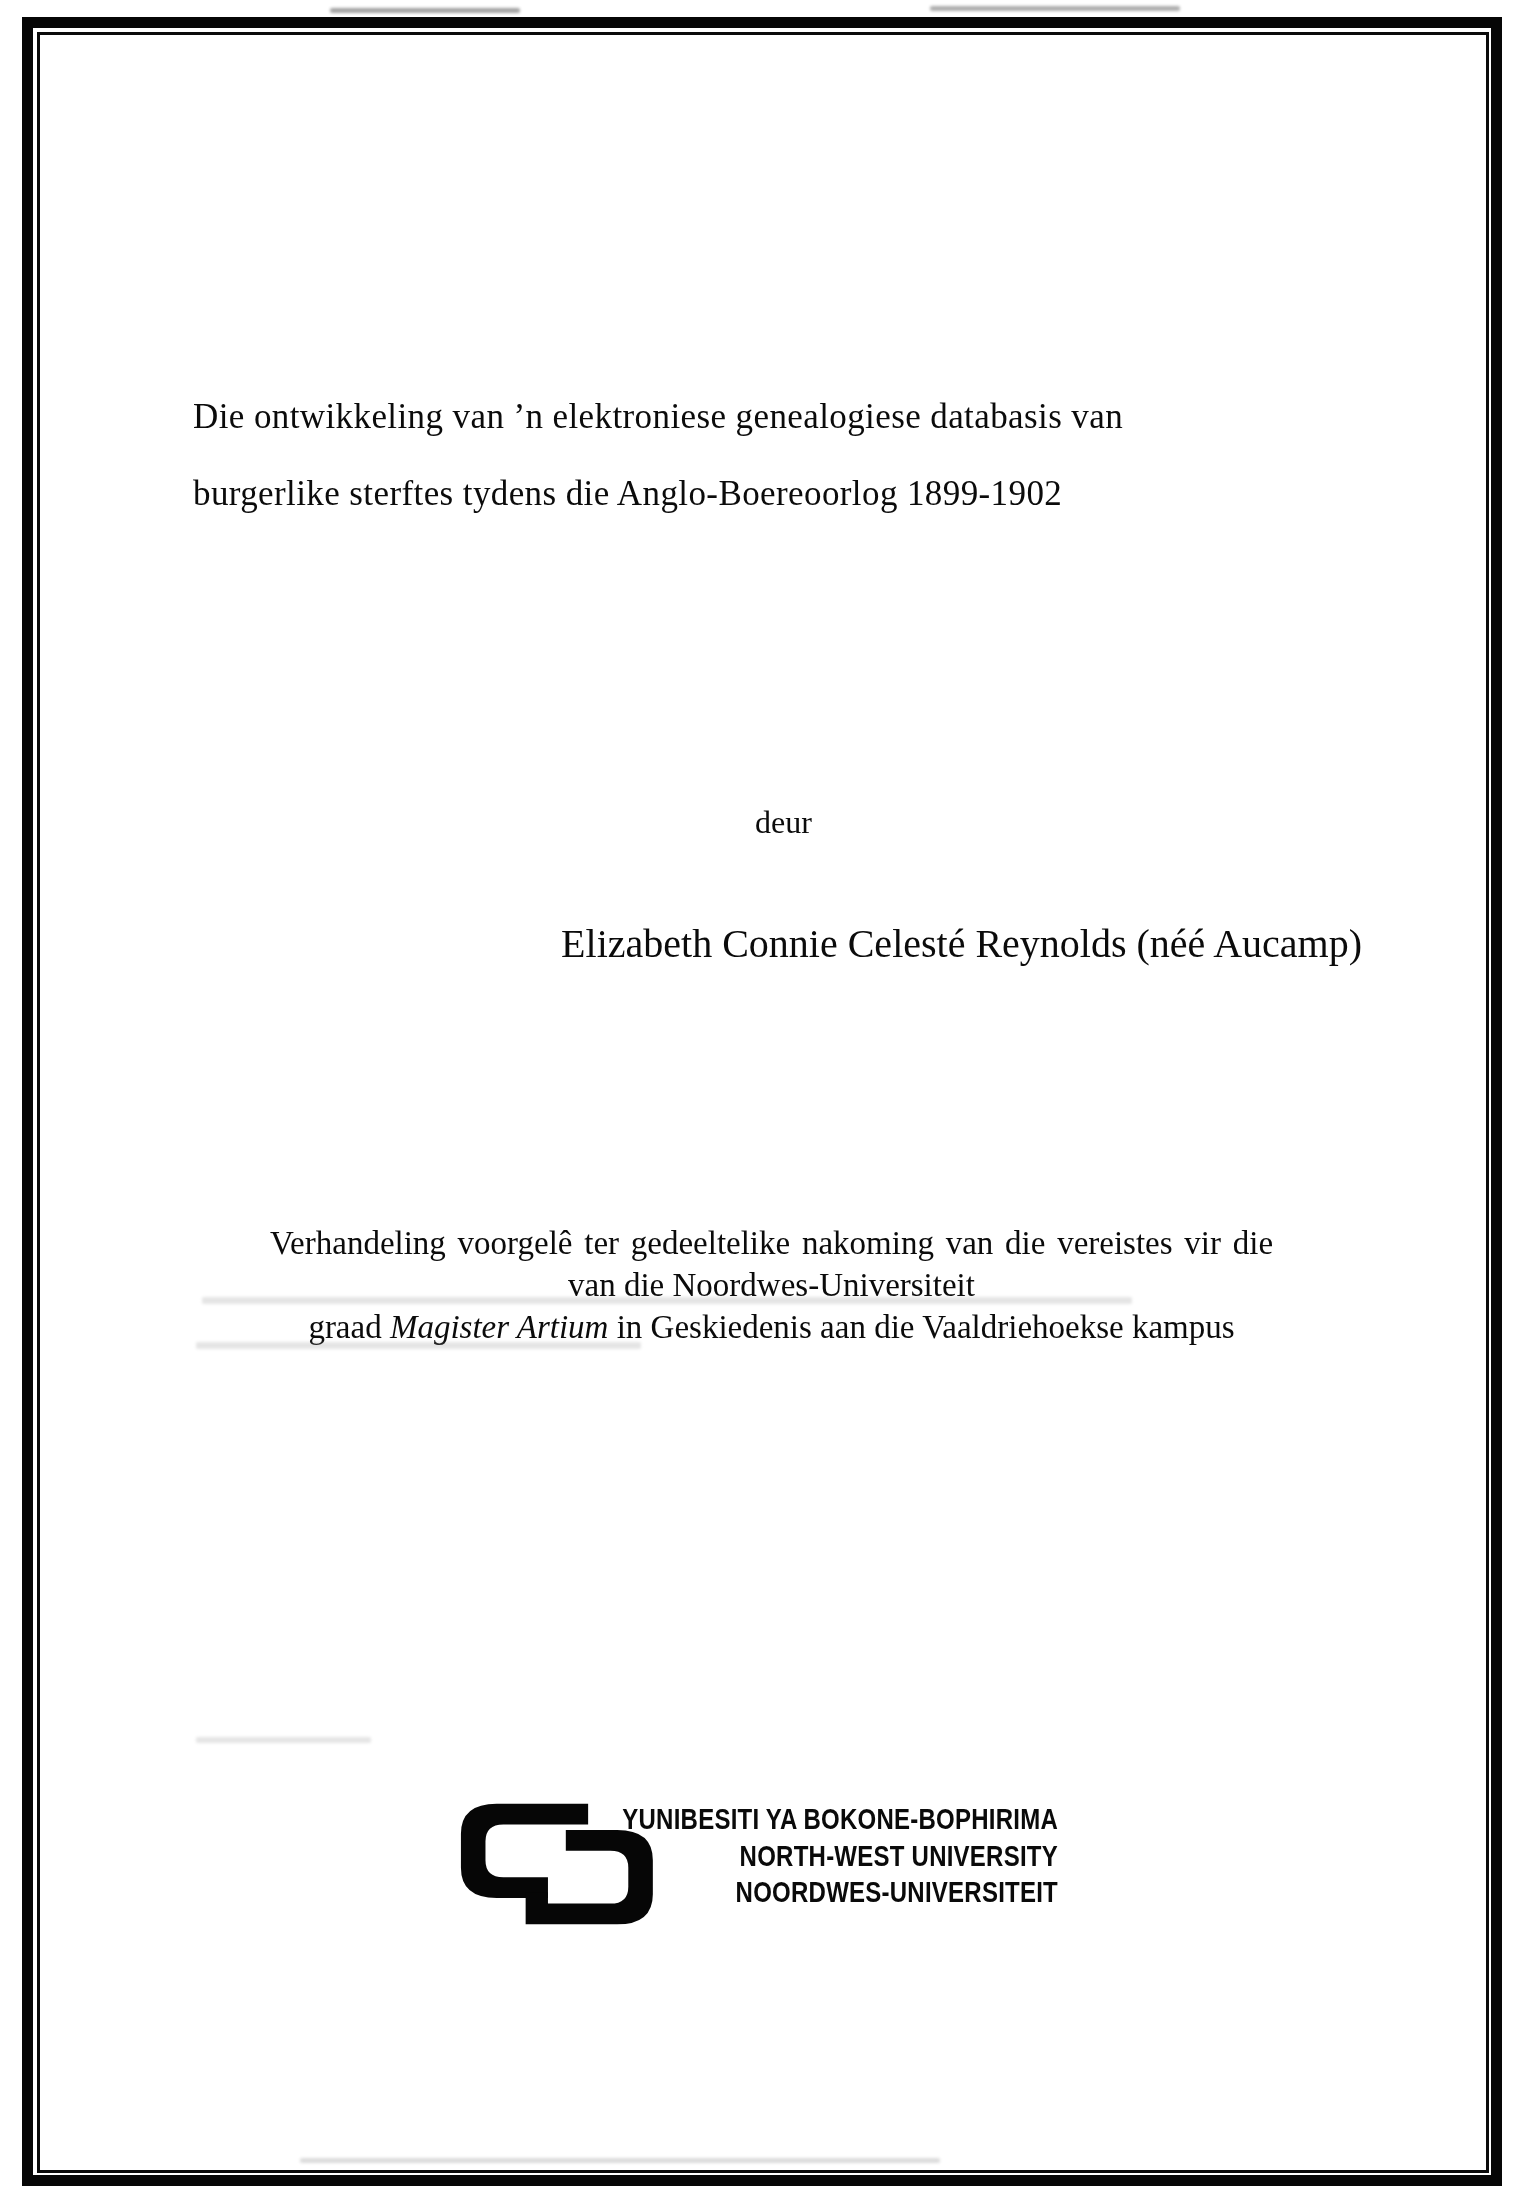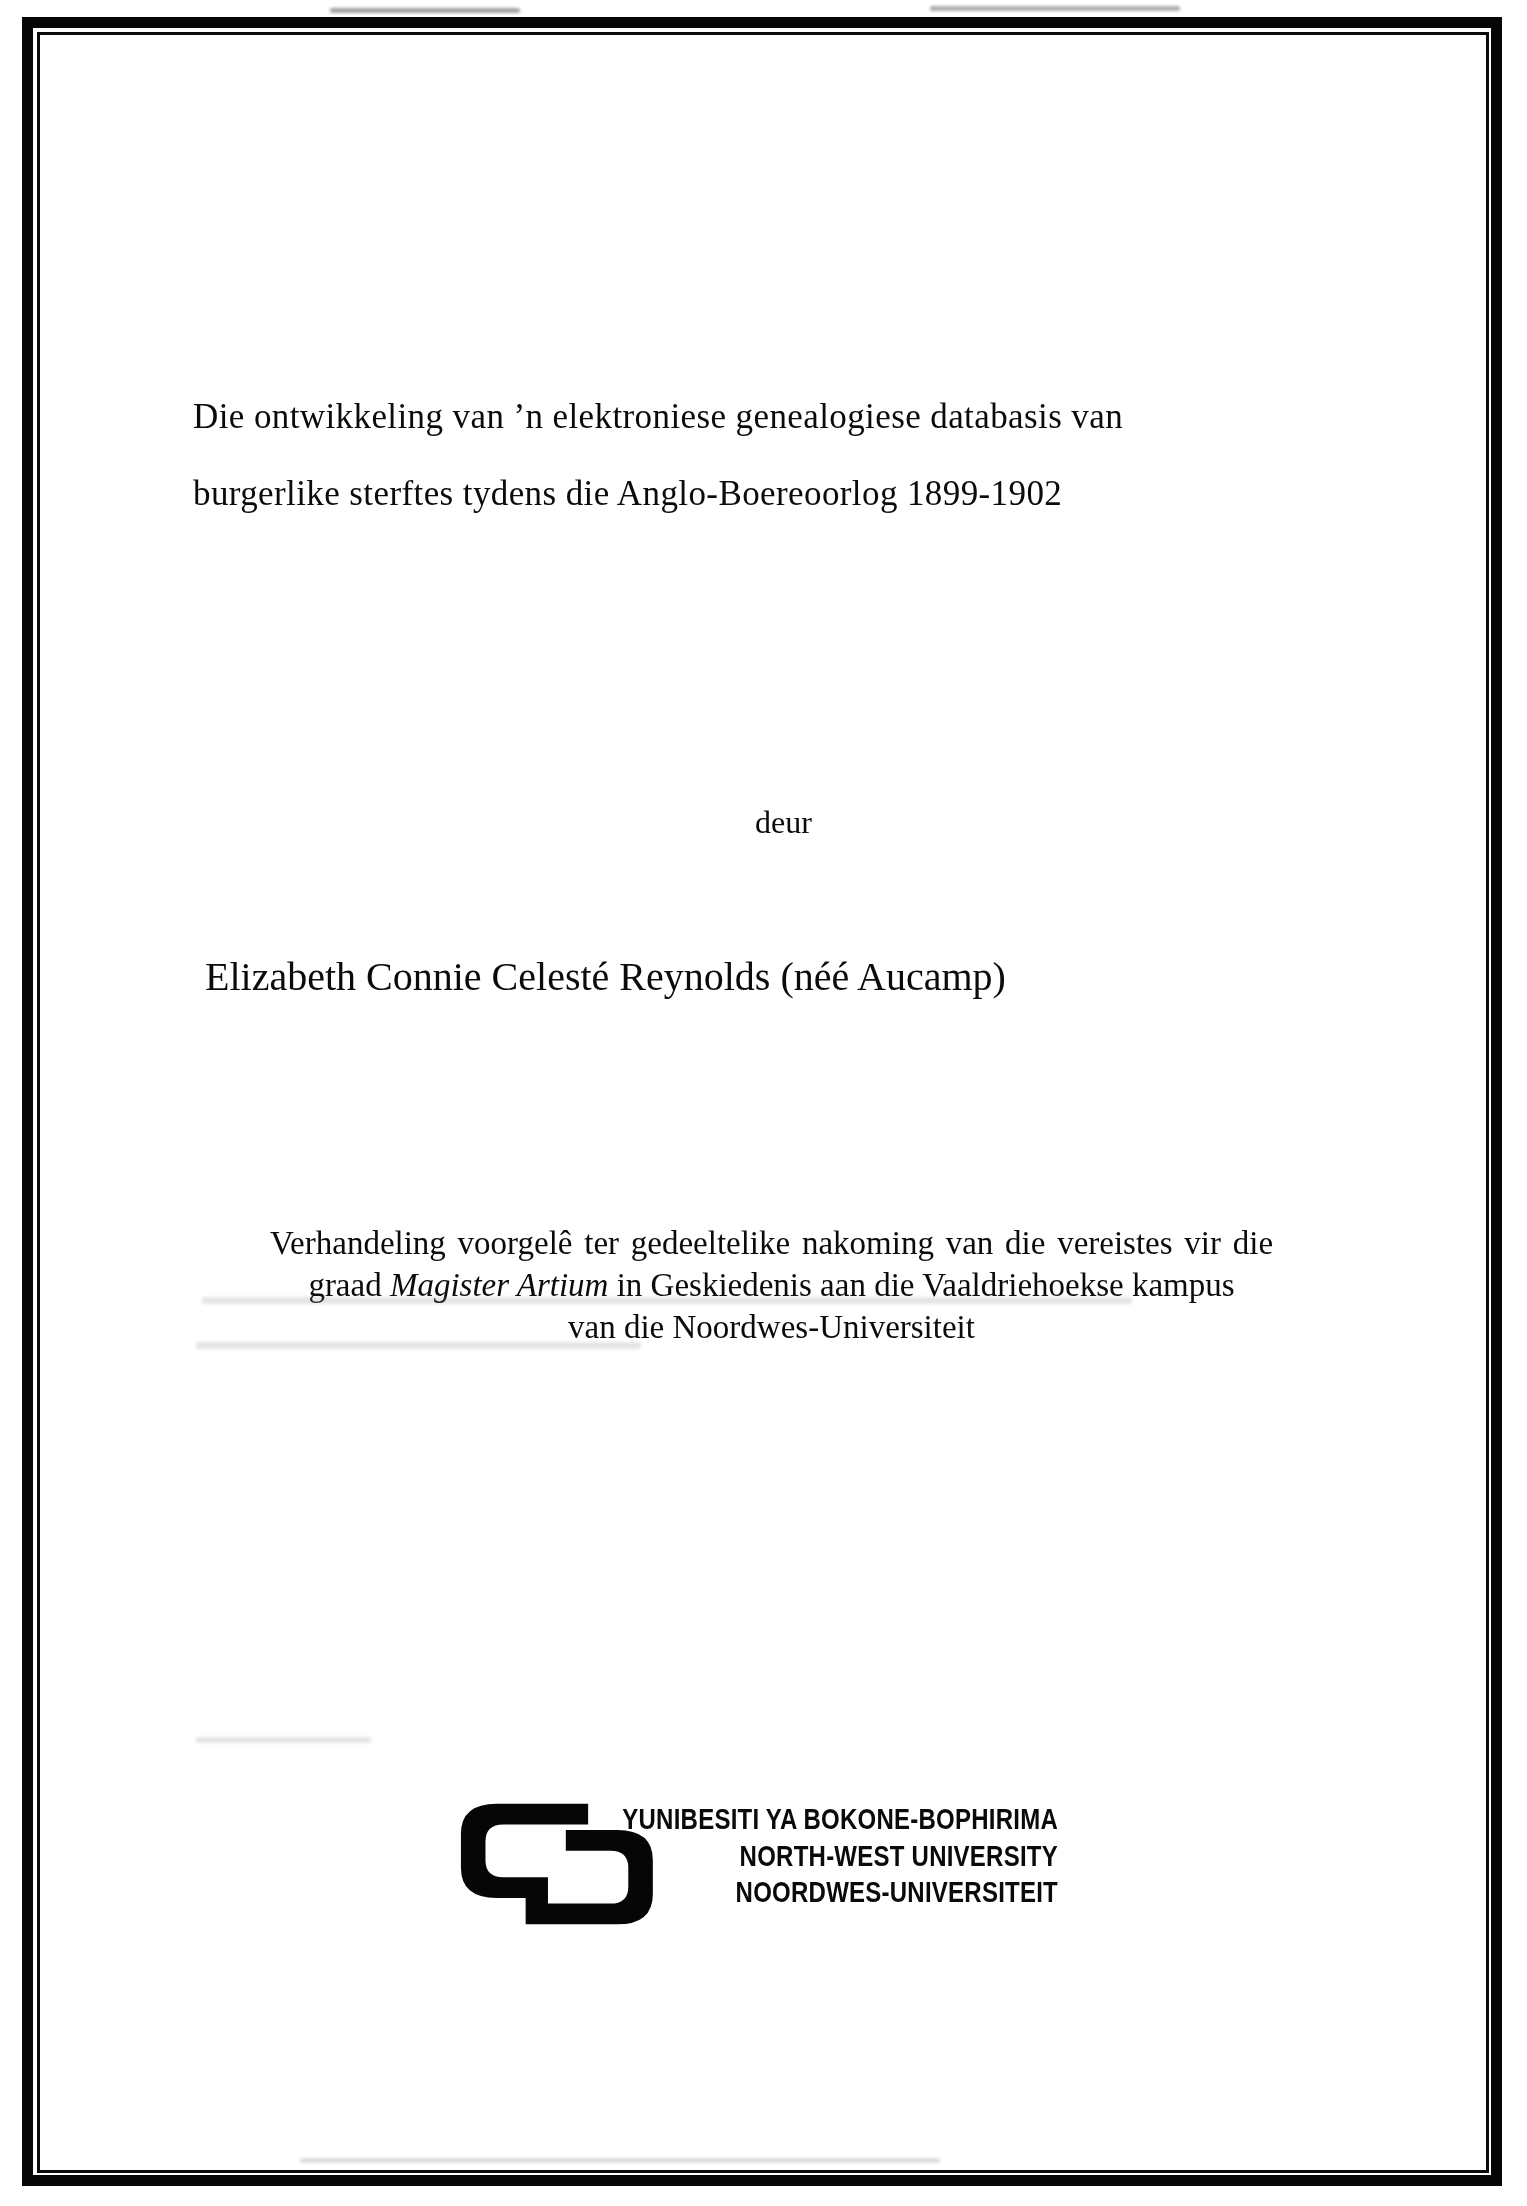--- a/index.html
+++ b/index.html
@@ -27,21 +27,21 @@
     top:378px;text-align:left;
     font-size:35px;line-height:77px;letter-spacing:0.4px;
   }
   .title-line{white-space:nowrap;}
   .byline{
     top:800px;text-align:center;
     font-size:32px;line-height:44px;
     transform:translateX(12px);
   }
   .author{
-    top:953px;text-align:left;
+    top:920px;text-align:right;
     font-size:40px;line-height:48px;white-space:nowrap;
     transform:translateX(12px);
   }
   .statement{
     top:1222px;font-size:33px;line-height:42px;text-align:center;
   }
   .statement .jline{white-space:nowrap;word-spacing:3.5px;}
   .statement .nline{white-space:nowrap;}
   .supervisor-block{
     top:1633px;font-size:34px;line-height:43px;text-align:left;
@@ -78,22 +78,22 @@
   <div class="title-line">Die ontwikkeling van ’n elektroniese genealogiese databasis van</div>
   <div class="title-line">burgerlike sterftes tydens die Anglo-Boereoorlog 1899-1902</div>
 </div>
 
 <div class="abs col byline">deur</div>
 
 <div class="abs col author">Elizabeth Connie Celesté Reynolds (néé Aucamp)</div>
 
 <div class="abs col statement">
   <div class="jline">Verhandeling voorgelê ter gedeeltelike nakoming van die vereistes vir die</div>
+  <div class="nline">van die Noordwes-Universiteit</div>
   <div class="nline"><span>graad </span><em>Magister Artium</em><span> in Geskiedenis aan die Vaaldriehoekse kampus</span></div>
-  <div class="nline">van die Noordwes-Universiteit</div>
 </div>
 
 <div class="abs col supervisor-block">
 </div>
 
 <div class="abs logo-mark">
   <svg width="212" height="132" viewBox="0 0 190 140" preserveAspectRatio="none" aria-hidden="true">
     <path fill="#060606" d="M 122 6 L 40 6 Q 8 6 8 38 L 8 74 Q 8 106 40 106 L 86 106 L 86 84 L 46 84 Q 30 84 30 66 L 30 46 Q 30 28 46 28 L 122 28 Z"></path>
     <path fill="#060606" d="M 66 134 L 148 134 Q 180 134 180 102 L 180 66 Q 180 34 148 34 L 102 34 L 102 56 L 142 56 Q 158 56 158 74 L 158 94 Q 158 112 142 112 L 86 112 L 86 100 L 66 100 Z"></path>
   </svg>

